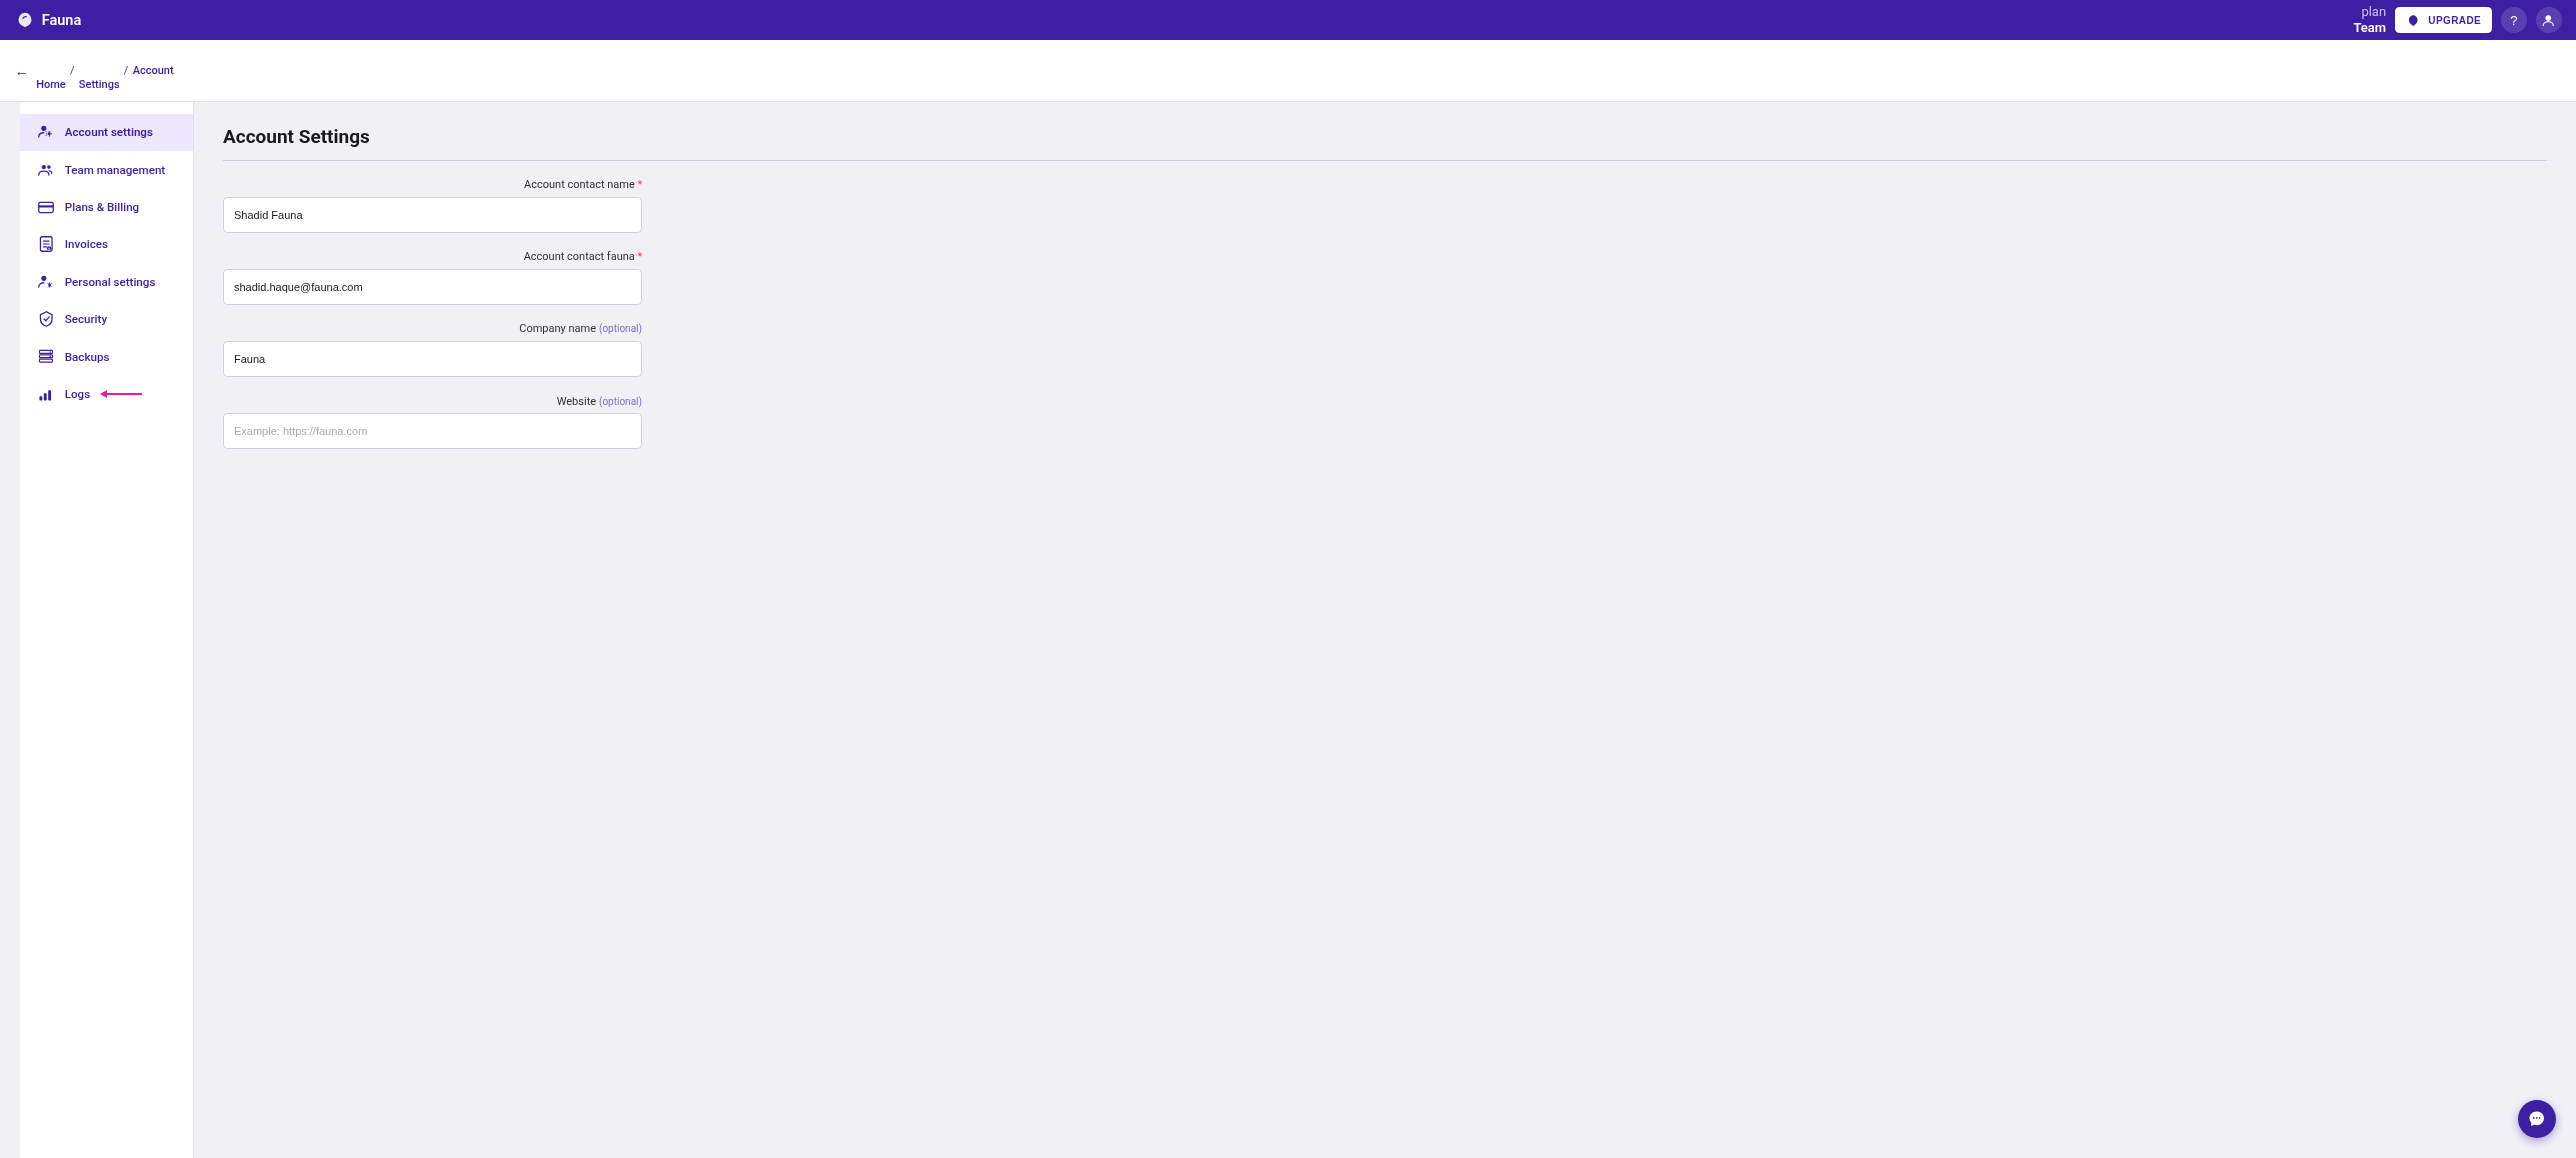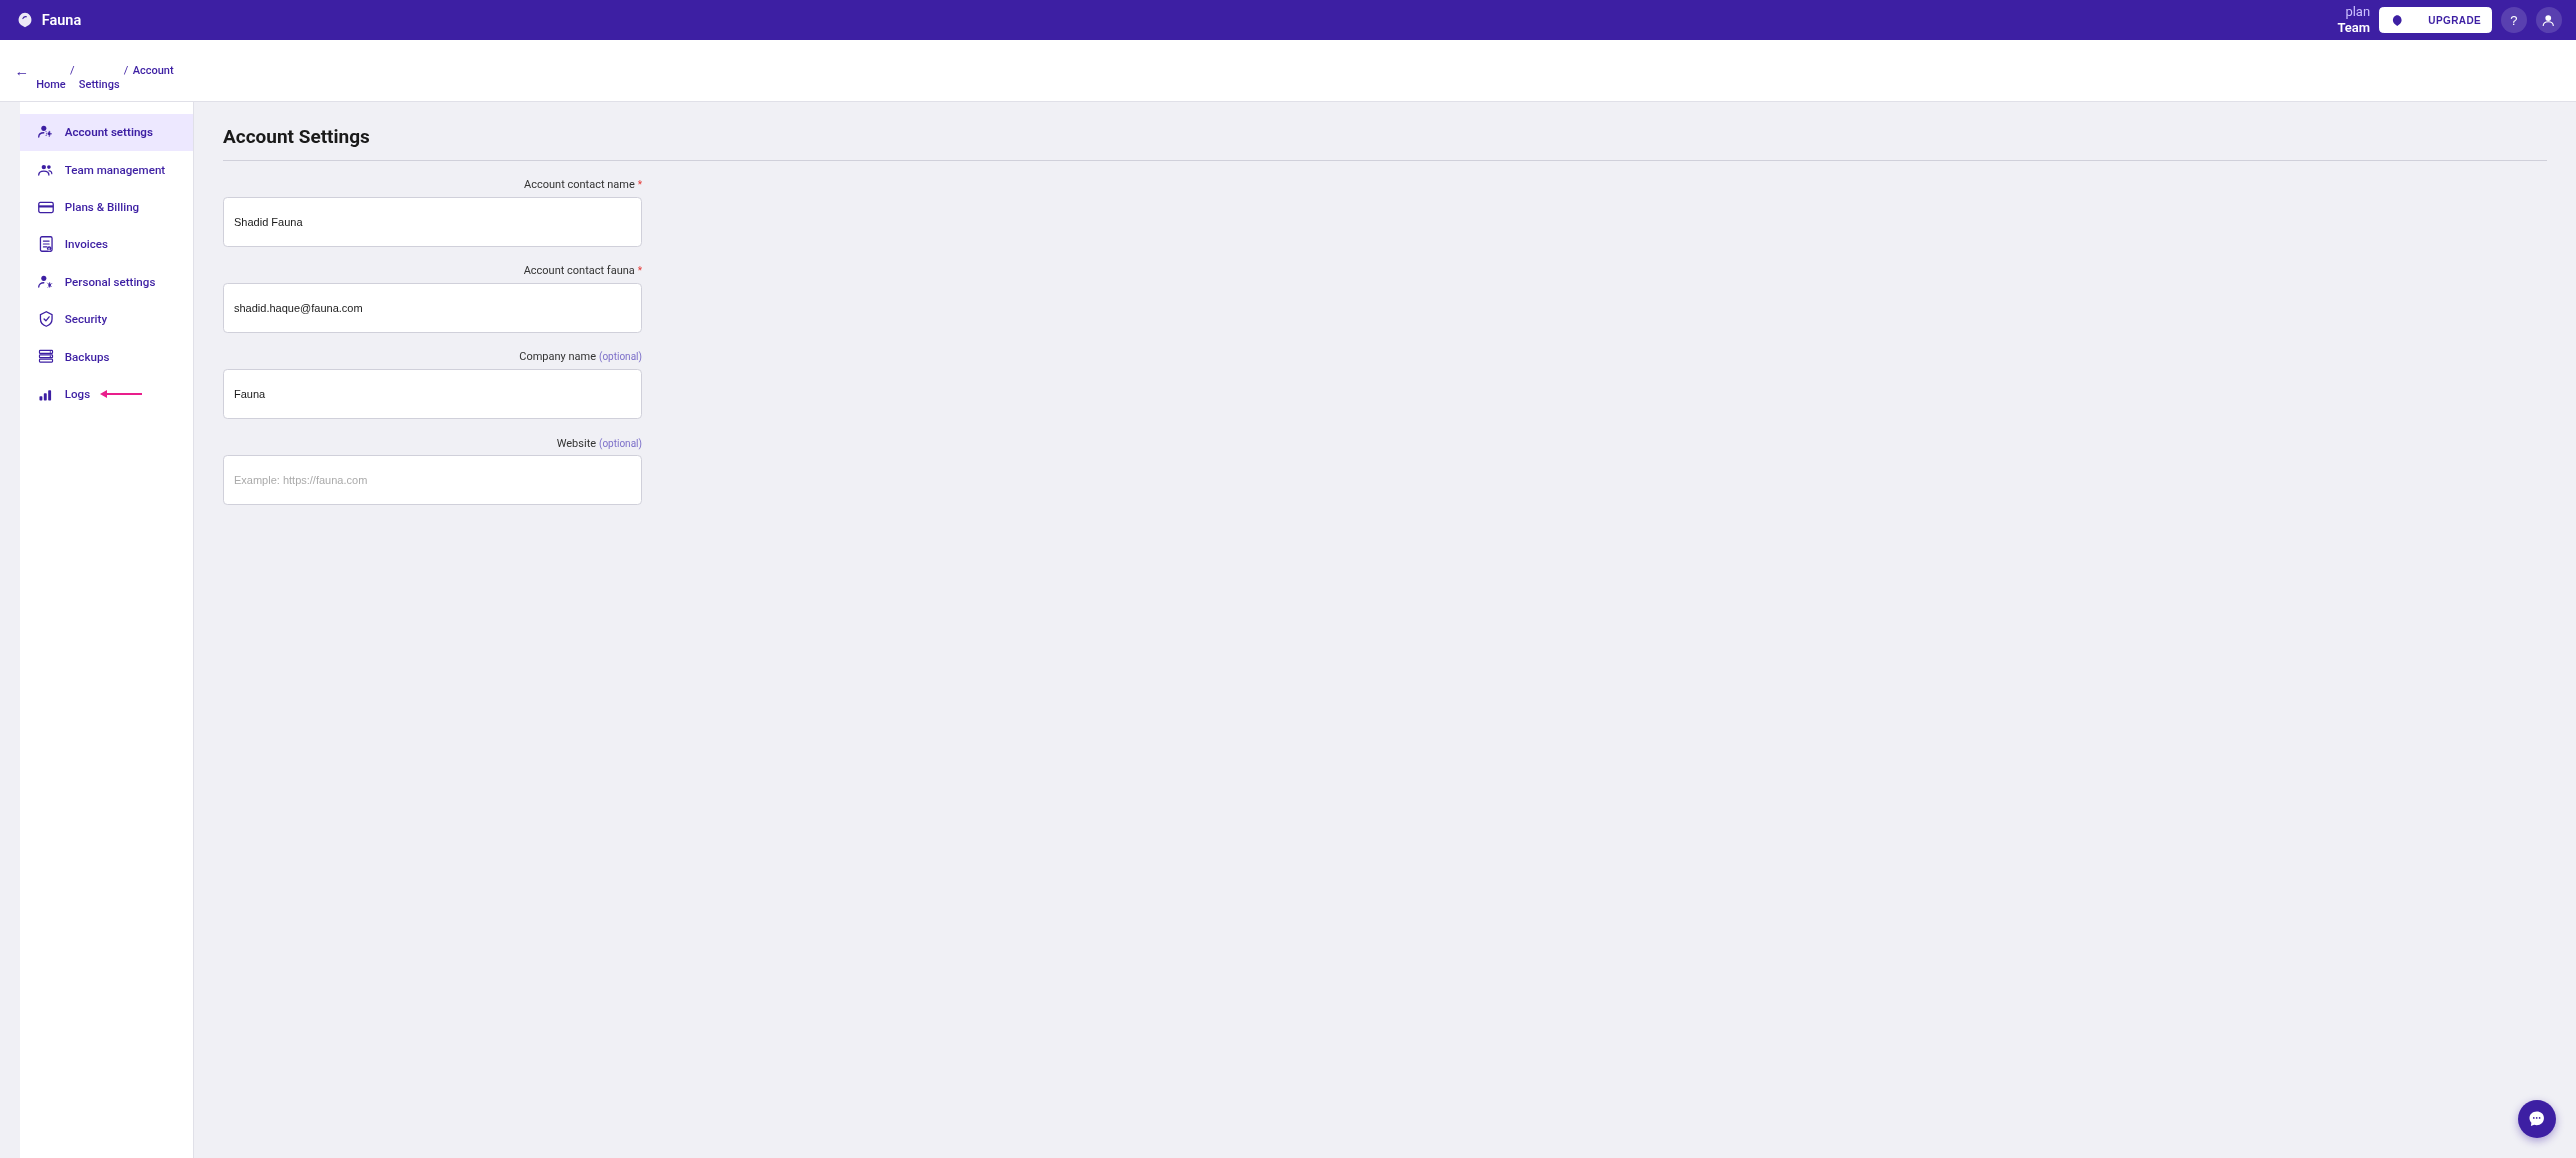--- a/index.html
+++ b/index.html
@@ -39,21 +39,21 @@
       line-height: 1.2;
     }
     .plan-label span { display: block; }
     .upgrade-btn {
       background: white;
       border: 1.4px solid white;
       border-radius: 4.3px;
       padding: 4.3px 10px;
       display: flex;
       align-items: center;
-      gap: 24px;
+      gap: 8px;
       cursor: pointer;
       font-weight: 700;
       font-size: 10px;
       color: #3d1fa3;
       letter-spacing: 0.4px;
     }
     .upgrade-btn .bird-small {
       width: 14.5px;
       height: 14.5px;
     }
@@ -186,21 +186,21 @@
       color: #e53935;
       font-size: 10px;
     }
     .optional-label {
       color: #7c6fc9;
       font-size: 10px;
       font-weight: 400;
     }
     .form-input {
       width: 100%;
-      padding: 18px 10px;
+      padding: 11px 10px;
       border: 1.1px solid #d0d0da;
       border-radius: 4.3px;
       font-size: 11px;
       color: #1a1a1a;
       background: white;
       outline: none;
     }
     .form-input::placeholder {
       color: #aaa;
     }

